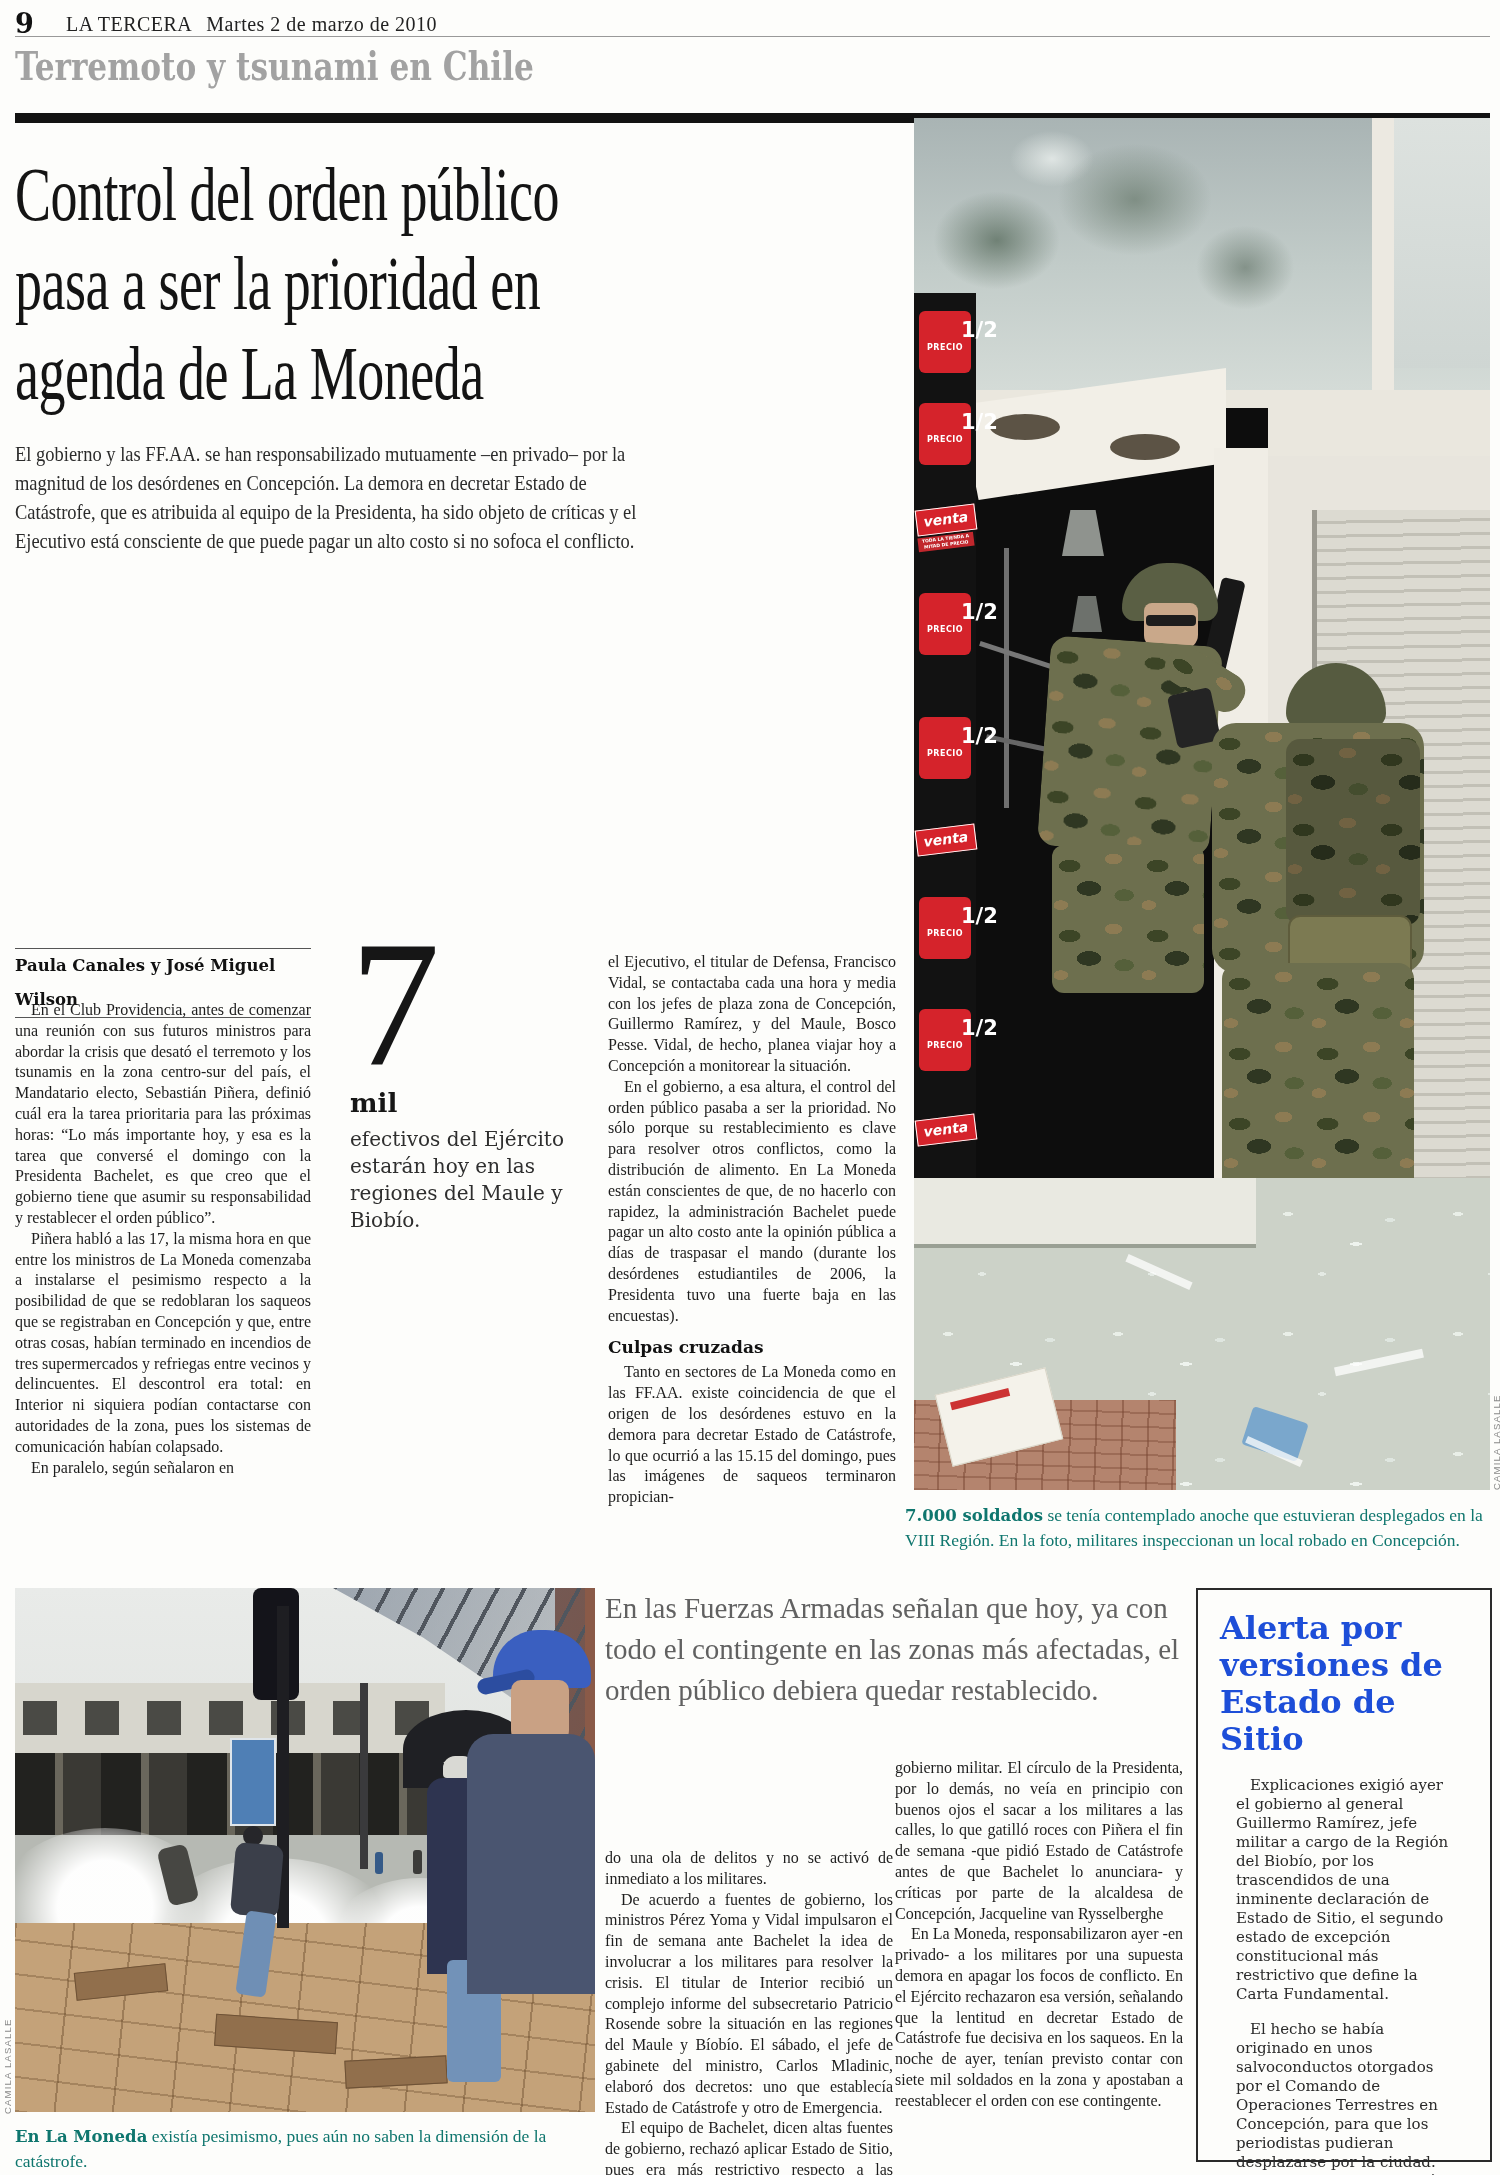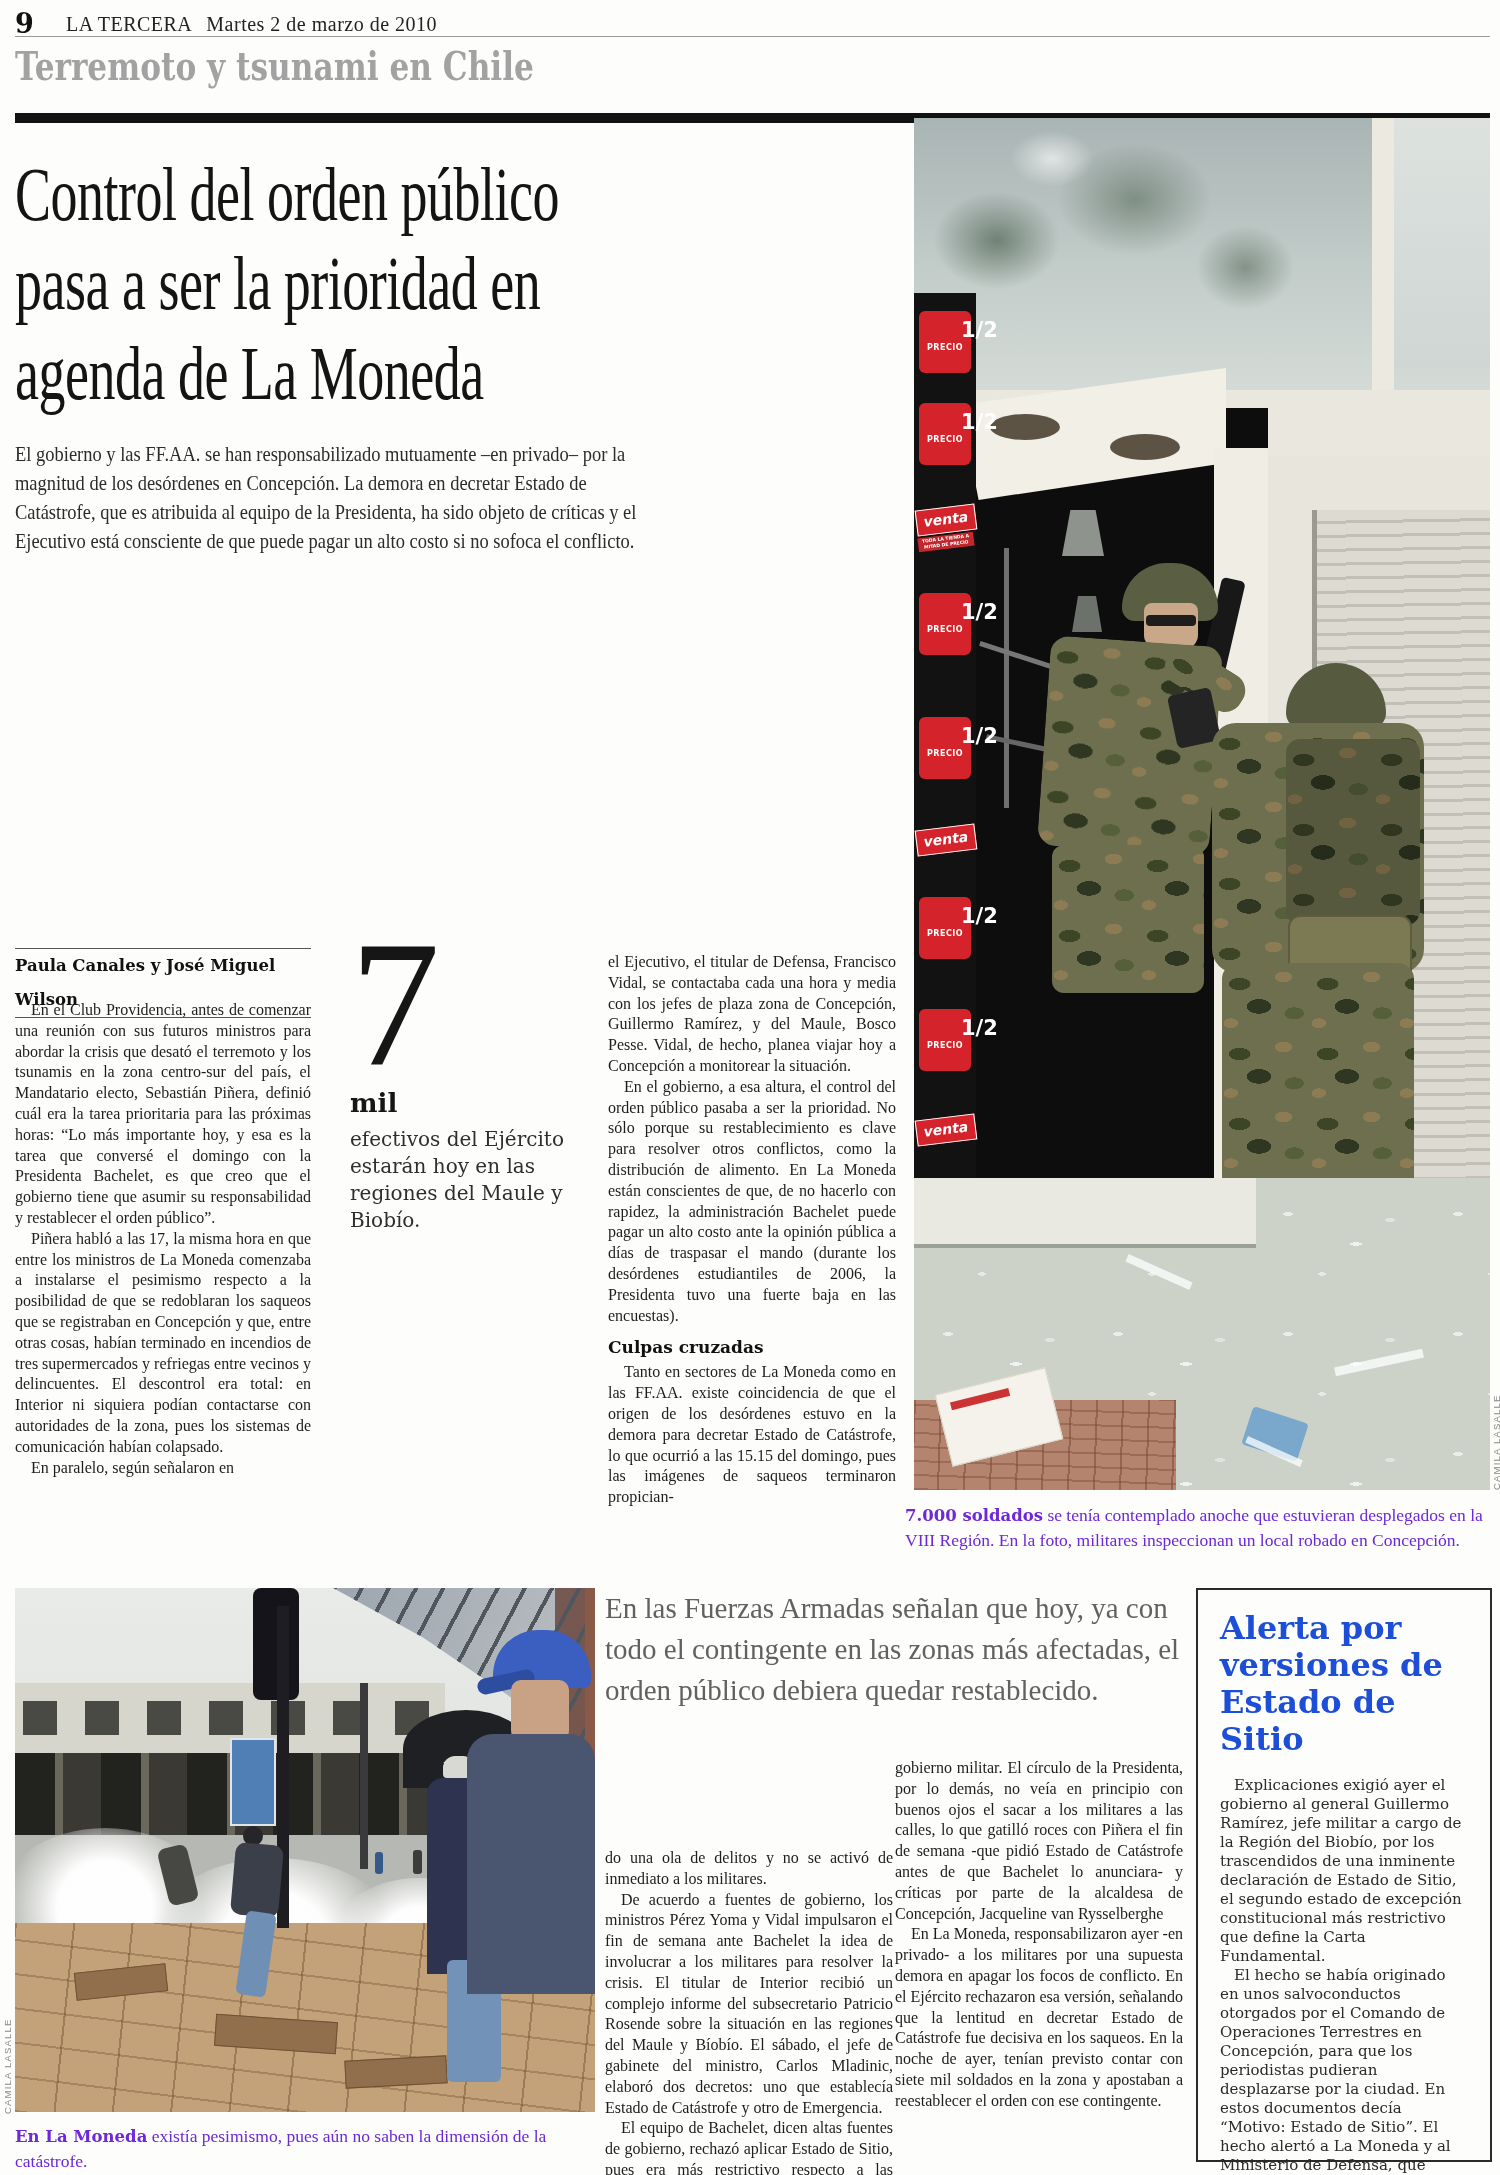--- a/index.html
+++ b/index.html
@@ -43,24 +43,24 @@
   #stat-unit{font:bold 26px/30px "DejaVu Serif",serif;color:#161616;margin-top:18px;}
   #stat-text{font:20px/27px "DejaVu Serif",serif;color:#2e2e2e;margin-top:8px;width:220px;}
 
   
   #pullquote{left:605px;top:1588px;width:580px;font:29px/41px "Liberation Serif",serif;color:#616161;}
 
   
   #sidebar{left:1196px;top:1588px;width:296px;height:574px;border:2px solid #2a2a2a;box-sizing:border-box;
            padding:20px 22px;background:#fdfdfb;}
   #sidebar h2{margin:0 0 18px 0;font:bold 32px/37px "DejaVu Serif",serif;color:#1d4ed8;}
-  #sidebar p{margin:0;font:15px/19px "DejaVu Serif",serif;color:#2a2a2a;text-indent:14px;}
-
-  
-  .caption{font:17.5px/24px "Liberation Serif",serif;color:#6d28d9;}
+  #sidebar p{margin:16px;font:15px/19px "DejaVu Serif",serif;color:#2a2a2a;text-indent:14px;}
+
+  
+  .caption{font:17.5px/24px "Liberation Serif",serif;color:#0f766e;}
   .caption b{font-family:"DejaVu Serif",serif;font-size:16.5px;}
   #cap-main{left:905px;top:1503px;width:588px;}
   #cap-bottom{left:15px;top:2124px;width:580px;}
   .vcred{position:absolute;writing-mode:vertical-rl;transform:rotate(180deg);
          font:9.5px "Liberation Sans",sans-serif;color:#8a8a8a;letter-spacing:1.2px;}
   #cred-main{left:1491px;top:1362px;height:128px;}
   #cred-bottom{left:2px;top:1982px;height:132px;}
 
   
   #photo-main{left:914px;top:118px;width:576px;height:1372px;background:#e5e2da;overflow:hidden;}

